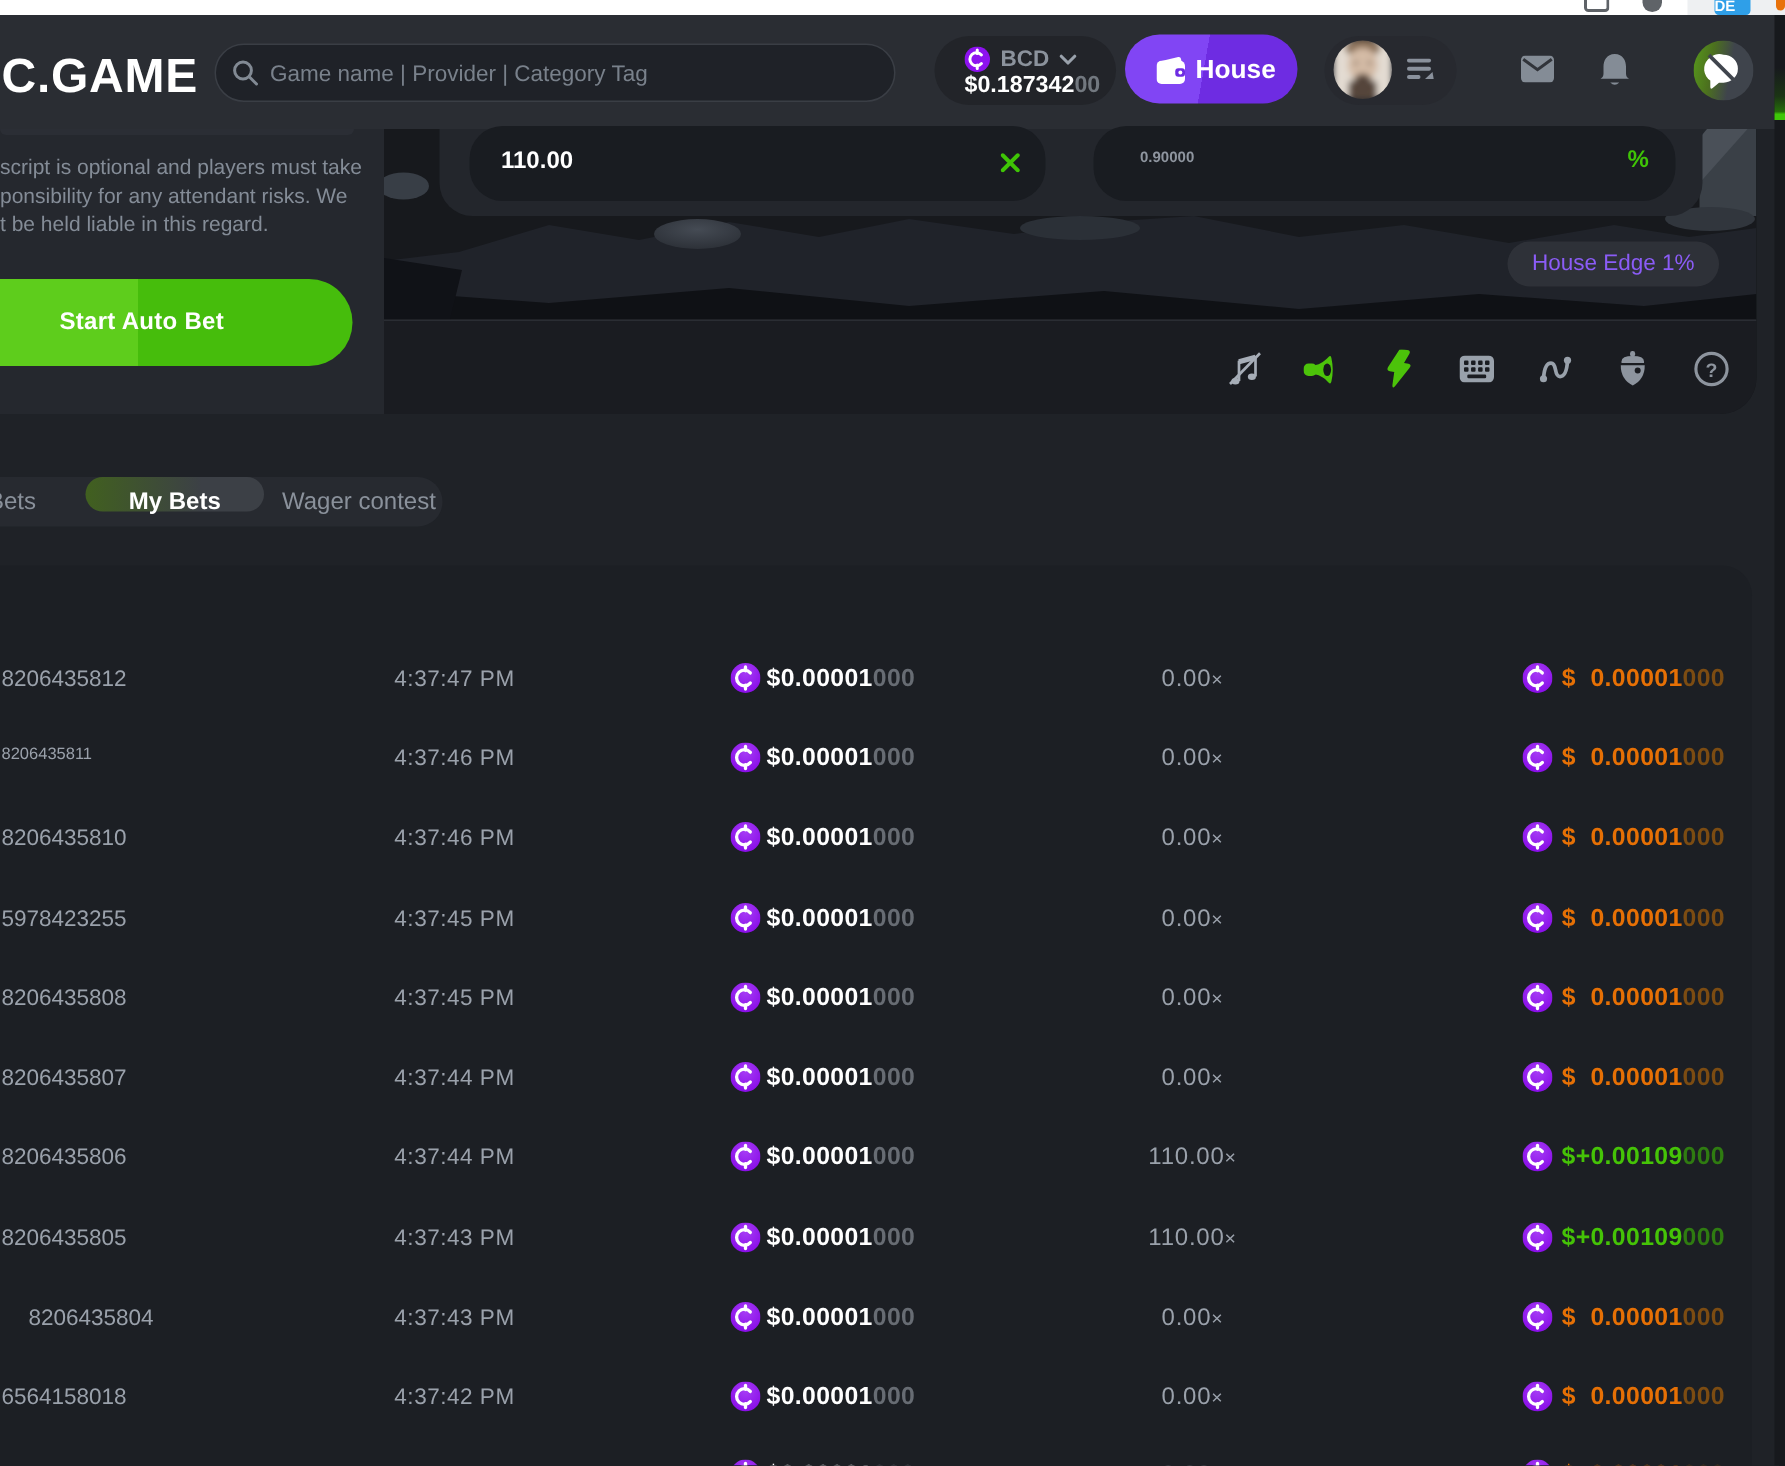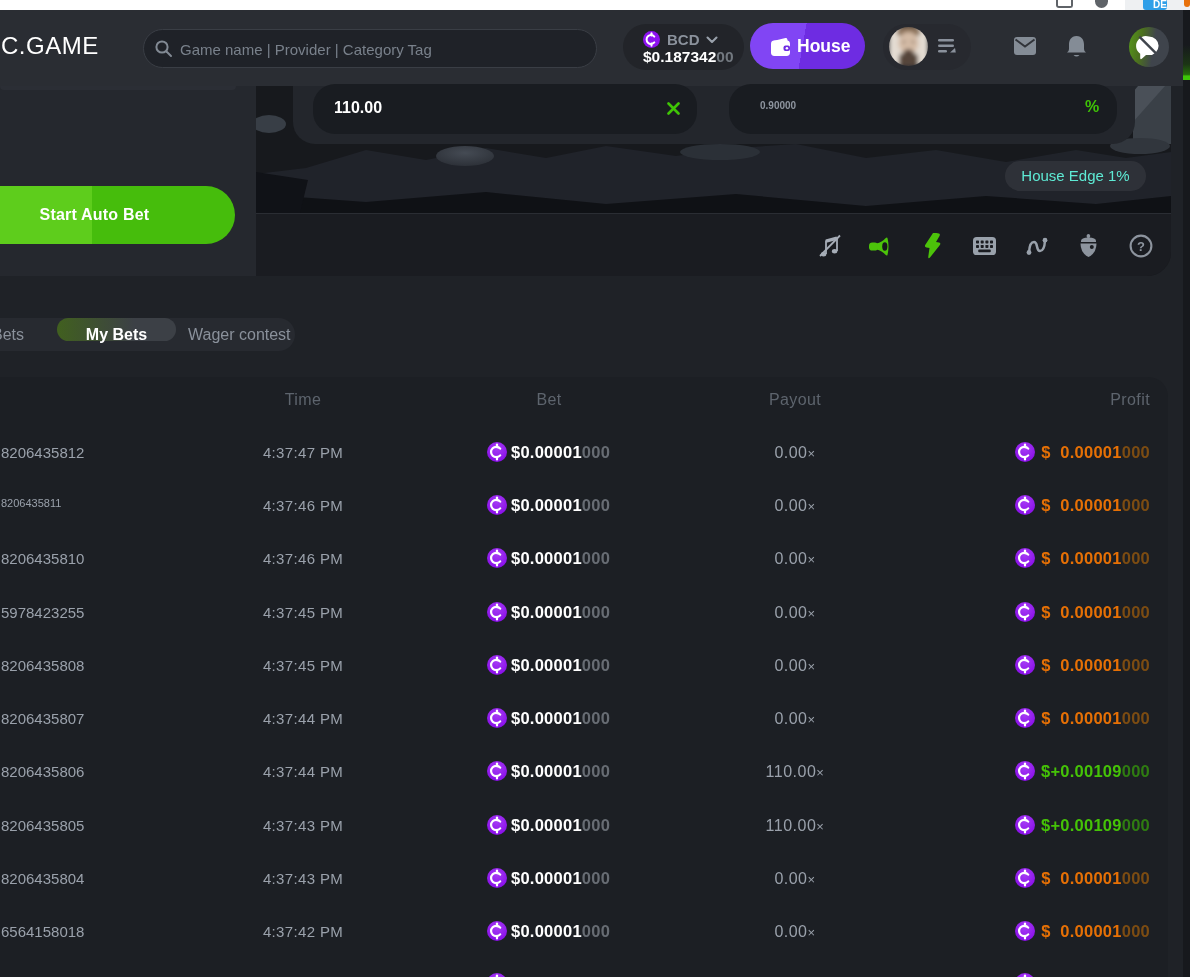--- a/index.html
+++ b/index.html
@@ -9,25 +9,25 @@
   #stage { position:relative; width:1190px; height:977px; }
 </style>
 </head>
 <body>
 <div id="stage">
 
   <div class="abs" style="left:0;top:0;width:1190px;height:10px;background:#ffffff;"></div>
   <div class="abs" style="left:1125px;top:0;width:65px;height:10px;background:#eef0f2;"></div>
   <div class="abs" style="left:1056px;top:0px;width:17px;height:8px;border:2px solid #5f6368;border-top:none;border-radius:0 0 3px 3px;"></div>
   <div class="abs" style="left:1095px;top:0px;width:13px;height:8px;background:#5f6368;border-radius:0 0 7px 7px;"></div>
-  <div class="abs" style="left:1143px;top:0;width:24px;height:10px;background:#2f9fe8;border-radius:0 0 3px 3px;color:#fff;font-weight:bold;font-size:10px;text-align:right;line-height:9px;">DE</div>
+  <div class="abs" style="left:1143px;top:0;width:24px;height:10px;background:#2f9fe8;border-radius:0 0 3px 3px;color:#fff;font-weight:bold;font-size:10px;text-align:left;line-height:9px;">DE</div>
   <div class="abs" style="left:1184px;top:0;width:6px;height:7px;background:#e8710a;border-radius:0 0 4px 4px;"></div>
 
   <div class="abs" style="left:0;top:10px;width:1190px;height:76px;background:#2a2d33;"></div>
-  <div class="abs" style="left:1px;top:32px;color:#fff;font-weight:normal;font-size:24px;letter-spacing:0.5px;">C.GAME</div>
+  <div class="abs" style="left:1px;top:32px;color:#fff;font-weight:bold;font-size:32px;letter-spacing:0.5px;">C.GAME</div>
 
   <div class="abs" style="left:143px;top:29px;width:454px;height:39px;background:#1f2228;border:1px solid #3a3e45;border-radius:20px;"></div>
   <svg class="abs" style="left:154px;top:39px;" width="19" height="19" viewBox="0 0 19 19">
     <circle cx="8" cy="8" r="5.6" fill="none" stroke="#828a94" stroke-width="2"></circle>
     <line x1="12.5" y1="12.5" x2="17" y2="17" stroke="#828a94" stroke-width="2" stroke-linecap="round"></line>
   </svg>
   <div class="abs" style="left:180px;top:41px;color:#79818b;font-size:15px;">Game name | Provider | Category Tag</div>
 
   <div class="abs" style="left:623px;top:24px;width:121px;height:46px;background:#222429;border-radius:23px;"></div>
   <svg class="abs" style="left:643px;top:31px;" width="17" height="17" viewBox="0 0 17 17">
@@ -98,20 +98,25 @@
     <circle cx="20" cy="20" r="20" fill="url(#chg)"></circle>
     <path d="M20 9.5 a 9.6 9.3 0 0 1 9.6 9.3 a 9.6 9.3 0 0 1 -9.6 9.3 h-3 l-4.2 3.6 q-1.6 1.2 -1.6 -0.9 v-4.1 a 9.3 9.3 0 0 1 -1.6 -14.1 a 9.6 9.3 0 0 1 10.4 -3.1 Z" fill="#fff"></path>
     <line x1="10.3" y1="9.7" x2="28.3" y2="27.7" stroke="#40454d" stroke-width="2.5"></line>
   </svg>
 
   <div class="abs" style="left:1183px;top:10px;width:7px;height:967px;background:#17191d;"></div>
   <div class="abs" style="left:1183px;top:45px;width:7px;height:35px;background:linear-gradient(180deg,rgba(30,74,12,0) 0,rgba(32,80,12,0.5) 55%,#256e0a 84%,#3ec708 89%);"></div>
 
   <div class="abs" style="left:0;top:86px;width:256px;height:190px;background:#25282e;"></div>
   <div class="abs" style="left:0;top:86px;width:236px;height:4px;background:#2b2e35;border-radius:0 0 10px 10px;"></div>
+  <div class="abs" style="left:0;top:102px;width:256px;height:60px;overflow:hidden;">
+    <div style="position:absolute;left:0;top:0;width:600px;color:#848c97;font-size:14px;line-height:19px;white-space:nowrap;">script is optional and players must take</div>
+    <div style="position:absolute;left:0;top:19px;width:600px;color:#848c97;font-size:14px;line-height:19px;white-space:nowrap;">ponsibility for any attendant risks. We</div>
+    <div style="position:absolute;left:0;top:38px;width:600px;color:#848c97;font-size:14px;line-height:19px;white-space:nowrap;">t be held liable in this regard.</div>
+  </div>
   <div class="abs" style="left:-52px;top:186px;width:287px;height:58px;border-radius:29px;background:linear-gradient(90deg,#5ecd1c 0 144px,#46bd0c 144px);text-align:center;text-indent:6px;line-height:58px;color:#fff;font-weight:bold;font-size:16px;letter-spacing:0.2px;">Start Auto Bet</div>
 
   <div class="abs" style="left:256px;top:86px;width:915px;height:190px;background:#17191d;overflow:hidden;border-radius:0 0 24px 0;">
     <svg width="915" height="190" viewBox="0 0 915 190">
       <defs>
         <radialGradient id="blob" cx="0.5" cy="0.35" r="0.7">
           <stop offset="0" stop-color="#454b54"></stop>
             <stop offset="1" stop-color="#2b2f36"></stop>
         </radialGradient>
       </defs>
@@ -133,21 +138,21 @@
   <div class="abs" style="left:293px;top:86px;width:842px;height:58px;background:#23262c;border-radius:0 0 22px 22px;"></div>
   <div class="abs" style="left:313px;top:84px;width:384px;height:50px;background:#191c21;border-radius:22px;"></div>
   <div class="abs" style="left:334px;top:99px;color:#fff;font-weight:bold;font-size:16px;">110.00</div>
   <svg class="abs" style="left:667px;top:102px;" width="13" height="13" viewBox="0 0 13 13">
     <path d="M1.5 1.5 L11.5 11.5 M11.5 1.5 L1.5 11.5" stroke="#3fc406" stroke-width="2.6" stroke-linecap="round"></path>
   </svg>
   <div class="abs" style="left:729px;top:84px;width:388px;height:50px;background:#191c21;border-radius:22px;"></div>
   <div class="abs" style="left:760px;top:100px;color:#8e959f;font-weight:bold;font-size:10px;">0.90000</div>
   <div class="abs" style="left:1085px;top:98px;color:#3fc406;font-weight:bold;font-size:16px;">%</div>
 
-  <div class="abs" style="left:1005px;top:161px;width:141px;height:30px;background:rgba(255,255,255,0.065);border-radius:15px;text-align:center;line-height:30px;color:#5eead4;font-size:15px;">House Edge 1%</div>
+  <div class="abs" style="left:1005px;top:161px;width:141px;height:30px;background:rgba(255,255,255,0.065);border-radius:15px;text-align:center;line-height:30px;color:#8b5cf6;font-size:15px;">House Edge 1%</div>
 
   <svg class="abs" style="left:819px;top:234px;" width="23" height="24" viewBox="0 0 23 24">
     <g stroke="#a6adb7" stroke-width="1.8" fill="none">
       <path d="M7 20 L7 7.2 L18 4.2 L18 17"></path>
       <path d="M7 7.2 L18 4.2" stroke-width="3.4"></path>
     </g>
     <ellipse cx="4.6" cy="20.2" rx="2.7" ry="2.2" fill="#a6adb7"></ellipse>
     <ellipse cx="15.6" cy="17.2" rx="2.7" ry="2.2" fill="#a6adb7"></ellipse>
     <line x1="1" y1="22" x2="21" y2="1.5" stroke="#a6adb7" stroke-width="1.8"></line>
   </svg>
@@ -192,26 +197,20 @@
     <circle cx="12" cy="12" r="10.4" fill="none" stroke="#8d949e" stroke-width="2.1"></circle>
     <text x="12" y="17" text-anchor="middle" font-family="Liberation Sans" font-weight="bold" font-size="13" fill="#8d949e">?</text>
   </svg>
 
   <div class="abs" style="left:-70px;top:318px;width:365px;height:33px;background:#272a30;border-radius:17px;"></div>
   <div class="abs" style="left:-8px;top:326px;color:#8a919b;font-size:16px;">Bets</div>
   <div class="abs" style="left:57px;top:318px;width:119px;height:23px;border-radius:17px;background:linear-gradient(90deg,#41601f 0,#3c4046 65%);text-align:center;line-height:33px;color:#fff;font-weight:bold;font-size:16px;">My Bets</div>
   <div class="abs" style="left:188px;top:326px;color:#8a919b;font-size:16px;">Wager contest</div>
 
   <div class="abs" style="left:-30px;top:377px;width:1198px;height:600px;background:#1c1f24;border-radius:20px 20px 0 0;"></div>
-  <div class="abs" style="left:0;top:391px;width:1168px;height:18px;color:#5d646d;font-size:16px;letter-spacing:0.4px;">
-    <span class="abs" style="left:265px;width:76px;text-align:center;">Time</span>
-    <span class="abs" style="left:511px;width:76px;text-align:center;">Bet</span>
-    <span class="abs" style="left:757px;width:76px;text-align:center;">Payout</span>
-    <span class="abs" style="left:1050px;width:100px;text-align:right;">Profit</span>
-  </div>
 
   <div id="rows" class="abs" style="left:0;top:425px;width:1190px;height:552px;overflow:hidden;">
       <div class="abs" style="left:1px;top:18.6px;color:#9aa1ab;font-size:15px;">8206435812</div>
       <div class="abs" style="left:258px;top:18.6px;width:90px;text-align:center;white-space:nowrap;color:#9aa1ab;font-size:15px;letter-spacing:0.35px;">4:37:47 PM</div>
       <svg class="abs" style="left:487px;top:17px;" width="20" height="20" viewBox="0 0 20 20">
     <defs>
           <radialGradient id="cg48717" cx="0.5" cy="0.32" r="0.75">
       <stop offset="0" stop-color="#a63cf5"></stop>
             <stop offset="1" stop-color="#8508e6"></stop>
           </radialGradient>
@@ -432,21 +431,21 @@
       <stop offset="0" stop-color="#a63cf5"></stop>
             <stop offset="1" stop-color="#8508e6"></stop>
           </radialGradient>
         </defs>
     <circle cx="10" cy="10" r="10" fill="url(#cg1015390)"></circle>
     <path d="M13.2 6.6 A5.2 5.2 0 1 0 13.2 13.4" fill="none" stroke="#fff" stroke-width="2.2" stroke-linecap="round"></path>
     <line x1="10" y1="2.6" x2="10" y2="5.2" stroke="#fff" stroke-width="2.2" stroke-linecap="round"></line>
     <line x1="10" y1="14.8" x2="10" y2="17.4" stroke="#fff" stroke-width="2.2" stroke-linecap="round"></line>
   </svg>
       <div class="abs" style="left:1040px;top:390.7px;width:110px;text-align:right;font-weight:bold;font-size:16.5px;letter-spacing:0.25px;color:#45c307;">$+0.00109<span style="color:#2f7c11;">000</span></div>
-      <div class="abs" style="left:1px;top:445.0px;color:#9aa1ab;font-size:15px;">8206435804</div>
+      <div class="abs" style="left:1px;top:445.0px;color:#9aa1ab;font-size:15px;padding-left:18px;">8206435804</div>
       <div class="abs" style="left:258px;top:445.0px;width:90px;text-align:center;white-space:nowrap;color:#9aa1ab;font-size:15px;letter-spacing:0.35px;">4:37:43 PM</div>
       <svg class="abs" style="left:487px;top:443px;" width="20" height="20" viewBox="0 0 20 20">
     <defs>
           <radialGradient id="cg487443" cx="0.5" cy="0.32" r="0.75">
       <stop offset="0" stop-color="#a63cf5"></stop>
             <stop offset="1" stop-color="#8508e6"></stop>
           </radialGradient>
         </defs>
     <circle cx="10" cy="10" r="10" fill="url(#cg487443)"></circle>
     <path d="M13.2 6.6 A5.2 5.2 0 1 0 13.2 13.4" fill="none" stroke="#fff" stroke-width="2.2" stroke-linecap="round"></path>

